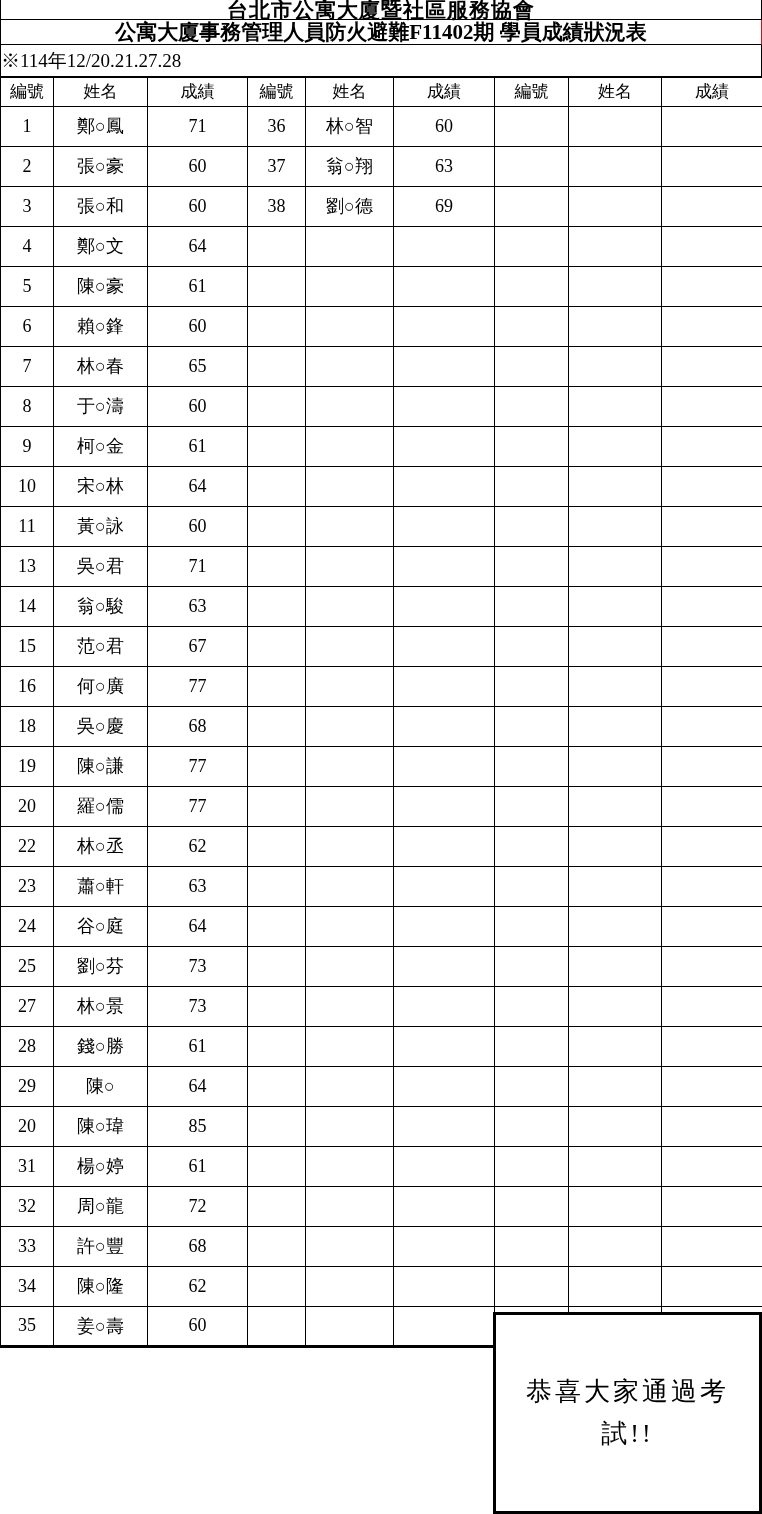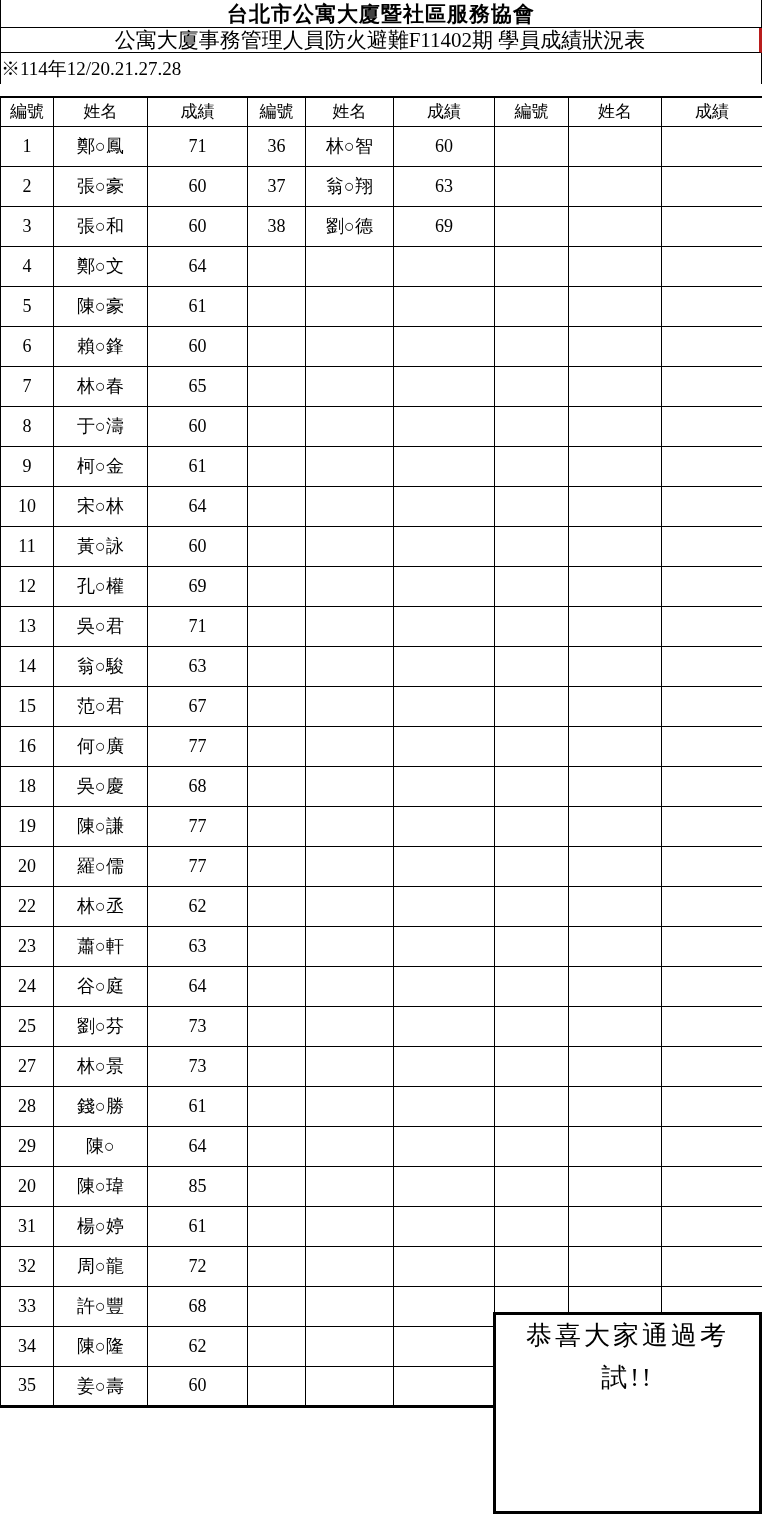--- a/index.html
+++ b/index.html
@@ -6,50 +6,50 @@
   .page {
     position:relative;
     width:762px; height:1514px;
     background:#ffffff;
     color:#000;
     font-family:"Liberation Serif","DejaVu Serif",serif;
     overflow:hidden;
   }
   
   .title-row {
-    height:28px;
+    height:20px;
     border-left:1px solid #000; border-right:1px solid #000;
     border-bottom:1px solid #000;
     display:flex; align-items:center; justify-content:center;
     font-size:21px; font-weight:bold; letter-spacing:1px;
     box-sizing:border-box;
   }
   .subtitle-row {
     height:25px;
-    border-left:1px solid #000; border-right:3px solid #b91c1c;
+    border-left:1px solid #000; border-right:1px solid #b91c1c;
     border-bottom:1px solid #000;
     display:flex; align-items:center; justify-content:center;
-    font-size:21px; font-weight:normal;
+    font-size:21px; font-weight:bold;
     box-sizing:border-box;
     white-space:nowrap;
   }
   .date-row {
     height:31px;
     border-left:1px solid #000; border-right:1px solid #000;
     display:flex; align-items:center; justify-content:flex-start;
     font-size:19px;
     box-sizing:border-box;
   }
   
   table.score {
     border-collapse:collapse;
     table-layout:fixed;
     width:762px;
   }
-  table.score { border-top:2px solid #000; border-bottom:3px solid #000;margin-top:12px; }
+  table.score { border-top:2px solid #000; border-bottom:3px solid #000; }
   table.score th, table.score td {
     border:1px solid #000;
     padding:0;
     text-align:center;
     vertical-align:middle;
     font-size:18px;
     font-weight:normal;
     overflow:hidden;
     white-space:nowrap;
   }
@@ -58,21 +58,21 @@
   table.score tbody tr { height:40px; }
   table.score td.sep-l, table.score th.sep-l { border-left:1px solid #000; }
   
   .congrats-box {
     position:absolute;
     left:493px; top:1312px;
     width:269px; height:202px;
     box-sizing:border-box;
     background:#fff;
     border:3px solid #000;
-    display:flex; justify-content:center;
+    display:flex; align-items:center; justify-content:center;
   }
   .congrats-text {
     width:212px;
     text-align:center;
     font-size:26px;
     letter-spacing:3px;
     line-height:1.6;
     font-family:"Liberation Serif","DejaVu Serif",serif;
   }
 </style>
@@ -234,31 +234,20 @@
           <td>黃○詠</td>
           <td>60</td>
           <td class="sep-l"></td>
           <td></td>
           <td></td>
           <td class="sep-l"></td>
           <td></td>
           <td></td>
         </tr>
         <tr>
-          <td>12</td>
-          <td>孔○權</td>
-          <td>69</td>
-          <td class="sep-l"></td>
-          <td></td>
-          <td></td>
-          <td class="sep-l"></td>
-          <td></td>
-          <td></td>
-        </tr>
-        <tr>
           <td>13</td>
           <td>吳○君</td>
           <td>71</td>
           <td class="sep-l"></td>
           <td></td>
           <td></td>
           <td class="sep-l"></td>
           <td></td>
           <td></td>
         </tr>

